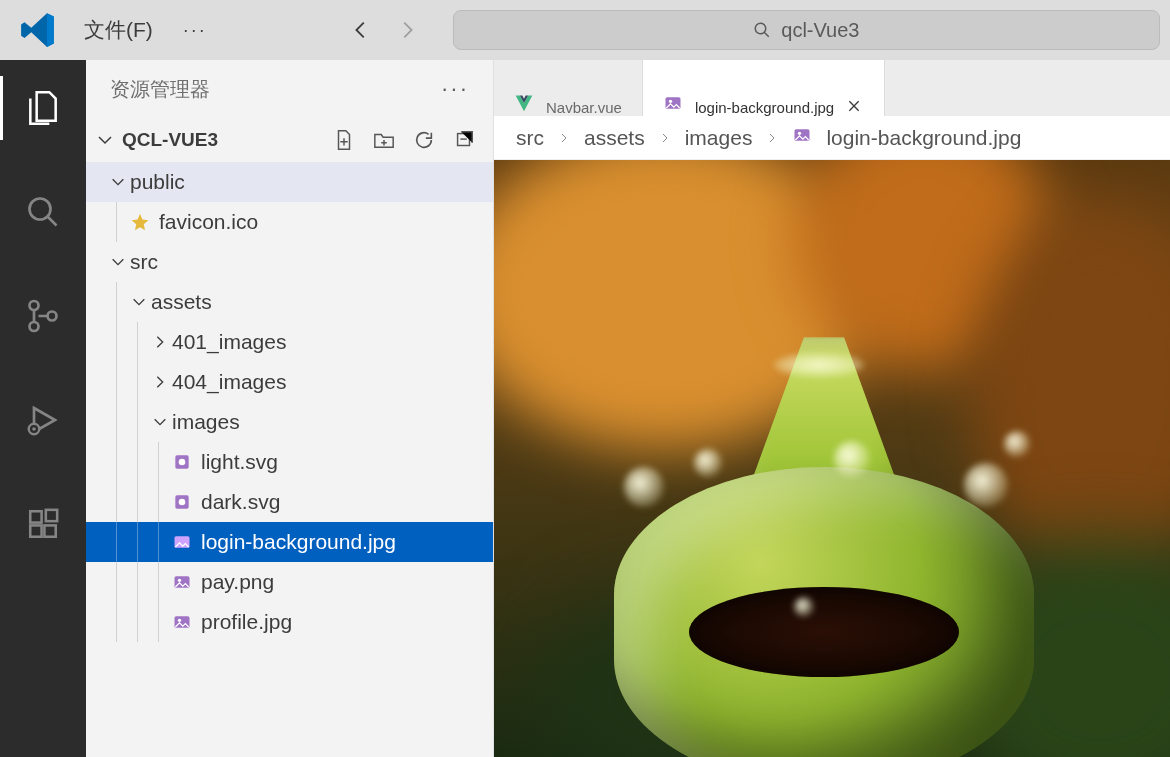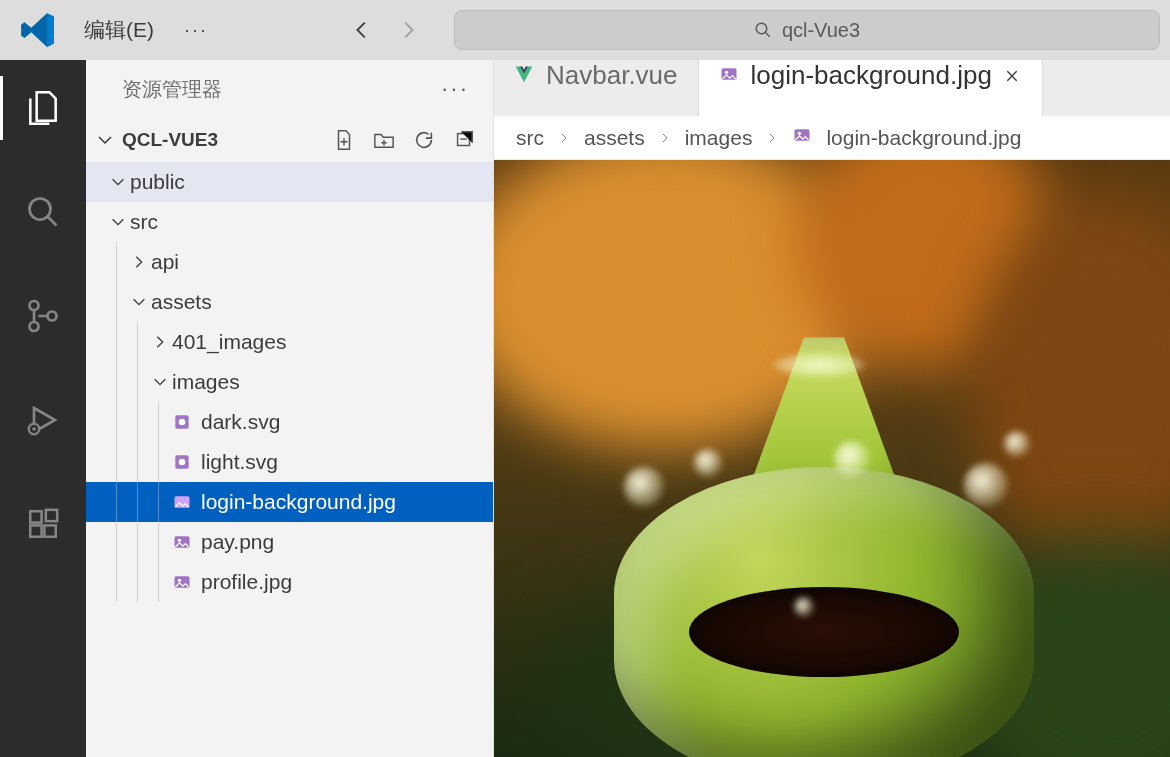--- a/index.html
+++ b/index.html
@@ -104,21 +104,20 @@
       border-right: 1px solid #e0e0e0;
     }
     .sidebar-header {
       height: 58px;
       display: flex;
       align-items: center;
       padding: 13px 24px;
       justify-content: space-between;
       font-size: 20px;
       color: #6f6f6f;
-      margin-left: 12px;
     }
     .sidebar-header-actions { font-size: 22px; letter-spacing: 2px; color: #595959; }
     .project-header {
       height: 44px;
       display: flex;
       align-items: center;
       padding: 0 10px;
       font-weight: 700;
       font-size: 19px;
       gap: 8px;
@@ -162,23 +161,23 @@
     }
     .tabs {
       height: 56px;
       background: #ececec;
       display: flex;
       align-items: stretch;
     }
     .tab {
       padding: 0 20px;
       display: flex;
-      align-items: flex-start;
+      align-items: flex-end;
       gap: 12px;
-      font-size: 26px;
+      font-size: 15px;
       color: #6a6a6a;
       border-right: 1px solid #dcdcdc;
       cursor: pointer;
     }
     .tab.active { background: #ffffff; color: #333333; }
     .tab-close { width:18px; height:18px; }
     .breadcrumb {
       height: 44px;
       display: flex;
       align-items: center;
@@ -263,21 +262,21 @@
 <body>
 
 <div class="title-bar">
   <span class="logo-icon">
     <svg viewBox="0 0 32 32" width="36" height="36">
         <path fill="#0065A9" d="M30 4l-6-3-14 13L4 9 1 11v10l3 2 6-5 14 13 6-3V4z"></path>
         <path fill="#007ACC" d="M30 4l-6-3v30l6-3V4z"></path>
         <path fill="#1F9CF0" d="M24 1L10 14l-6-5-3 2v10l3 2 6-5 14 13V1z" opacity="0.0"></path>
       </svg>
   </span>
-  <span class="menu-item">编辑(E)</span>
+  <span class="menu-item">文件(F)</span>
   <span class="menu-ellipsis">···</span>
   <span class="title-spacer"></span>
   <div class="nav-arrows">
     <span class="nav-arrow">
       <svg width="22" height="22" viewBox="0 0 24 24">
           <path fill="none" stroke="#3c3c3c" stroke-width="2" d="M15 4l-8 8 8 8"></path>
         </svg>
     </span>
     <span class="nav-arrow">
       <svg width="22" height="22" viewBox="0 0 24 24">
@@ -371,69 +370,82 @@
       <div class="tree-row highlight">
         <span class="tree-indent" style="width:20px"></span>
         <span class="tree-arrow">
             <svg width="16" height="16" viewBox="0 0 24 24">
               <path d="M4 8l8 8 8-8" fill="none" stroke="#3c3c3c" stroke-width="2"></path>
             </svg>
           </span>
         <span>public</span>
       </div>
 
+      <div class="tree-row">
+        <span class="tree-indent" style="width:20px"></span>
+        <span class="guide"></span>
+        <span class="tree-indent" style="width:8px"></span>
+        <span class="tree-icon">
+            <svg width="20" height="20" viewBox="0 0 24 24">
+              <path fill="#e4b93c" d="M12 2l2.9 6.9L22 10l-5.5 4.7L18 22l-6-3.6L6 22l1.5-7.3L2 10l7.1-1.1L12 2z"></path>
+            </svg>
+          </span>
+        <span>favicon.ico</span>
+      </div>
 
       <div class="tree-row">
         <span class="tree-indent" style="width:20px"></span>
         <span class="tree-arrow">
             <svg width="16" height="16" viewBox="0 0 24 24">
               <path d="M4 8l8 8 8-8" fill="none" stroke="#3c3c3c" stroke-width="2"></path>
             </svg>
           </span>
         <span>src</span>
       </div>
 
-      <div class="tree-row">
-        <span class="tree-indent" style="width:20px"></span>
+
+      <div class="tree-row">
+        <span class="tree-indent" style="width:20px"></span>
+        <span class="guide"></span>
+        <span class="tree-indent" style="width:8px"></span>
+        <span class="tree-arrow">
+            <svg width="16" height="16" viewBox="0 0 24 24">
+              <path d="M4 8l8 8 8-8" fill="none" stroke="#3c3c3c" stroke-width="2"></path>
+            </svg>
+          </span>
+        <span>assets</span>
+      </div>
+
+      <div class="tree-row">
+        <span class="tree-indent" style="width:20px"></span>
+        <span class="guide"></span>
+        <span class="tree-indent" style="width:8px"></span>
         <span class="guide"></span>
         <span class="tree-indent" style="width:8px"></span>
         <span class="tree-arrow">
             <svg width="16" height="16" viewBox="0 0 24 24">
               <path d="M8 4l8 8-8 8" fill="none" stroke="#3c3c3c" stroke-width="2"></path>
             </svg>
           </span>
-        <span>api</span>
-      </div>
-
-      <div class="tree-row">
-        <span class="tree-indent" style="width:20px"></span>
-        <span class="guide"></span>
-        <span class="tree-indent" style="width:8px"></span>
-        <span class="tree-arrow">
-            <svg width="16" height="16" viewBox="0 0 24 24">
-              <path d="M4 8l8 8 8-8" fill="none" stroke="#3c3c3c" stroke-width="2"></path>
-            </svg>
-          </span>
-        <span>assets</span>
+        <span>401_images</span>
       </div>
 
       <div class="tree-row">
         <span class="tree-indent" style="width:20px"></span>
         <span class="guide"></span>
         <span class="tree-indent" style="width:8px"></span>
         <span class="guide"></span>
         <span class="tree-indent" style="width:8px"></span>
         <span class="tree-arrow">
             <svg width="16" height="16" viewBox="0 0 24 24">
               <path d="M8 4l8 8-8 8" fill="none" stroke="#3c3c3c" stroke-width="2"></path>
             </svg>
           </span>
-        <span>401_images</span>
-      </div>
-
+        <span>404_images</span>
+      </div>
 
 
       <div class="tree-row">
         <span class="tree-indent" style="width:20px"></span>
         <span class="guide"></span>
         <span class="tree-indent" style="width:8px"></span>
         <span class="guide"></span>
         <span class="tree-indent" style="width:8px"></span>
         <span class="tree-arrow">
             <svg width="16" height="16" viewBox="0 0 24 24">
@@ -450,38 +462,38 @@
         <span class="guide"></span>
         <span class="tree-indent" style="width:8px"></span>
         <span class="guide"></span>
         <span class="tree-indent" style="width:8px"></span>
         <span class="tree-icon">
             <svg width="20" height="20" viewBox="0 0 24 24">
               <rect x="4" y="4" width="16" height="16" rx="2" fill="#a074c4"></rect>
               <circle cx="12" cy="12" r="4" fill="#fff"></circle>
             </svg>
           </span>
-        <span>dark.svg</span>
+        <span>light.svg</span>
       </div>
 
       <div class="tree-row">
         <span class="tree-indent" style="width:20px"></span>
         <span class="guide"></span>
         <span class="tree-indent" style="width:8px"></span>
         <span class="guide"></span>
         <span class="tree-indent" style="width:8px"></span>
         <span class="guide"></span>
         <span class="tree-indent" style="width:8px"></span>
         <span class="tree-icon">
             <svg width="20" height="20" viewBox="0 0 24 24">
               <rect x="4" y="4" width="16" height="16" rx="2" fill="#a074c4"></rect>
               <circle cx="12" cy="12" r="4" fill="#fff"></circle>
             </svg>
           </span>
-        <span>light.svg</span>
+        <span>dark.svg</span>
       </div>
 
       <div class="tree-row selected">
         <span class="tree-indent" style="width:20px"></span>
         <span class="guide" style="background:rgba(255,255,255,0.3)"></span>
         <span class="tree-indent" style="width:8px"></span>
         <span class="guide" style="background:rgba(255,255,255,0.3)"></span>
         <span class="tree-indent" style="width:8px"></span>
         <span class="guide" style="background:rgba(255,255,255,0.3)"></span>
         <span class="tree-indent" style="width:8px"></span>

